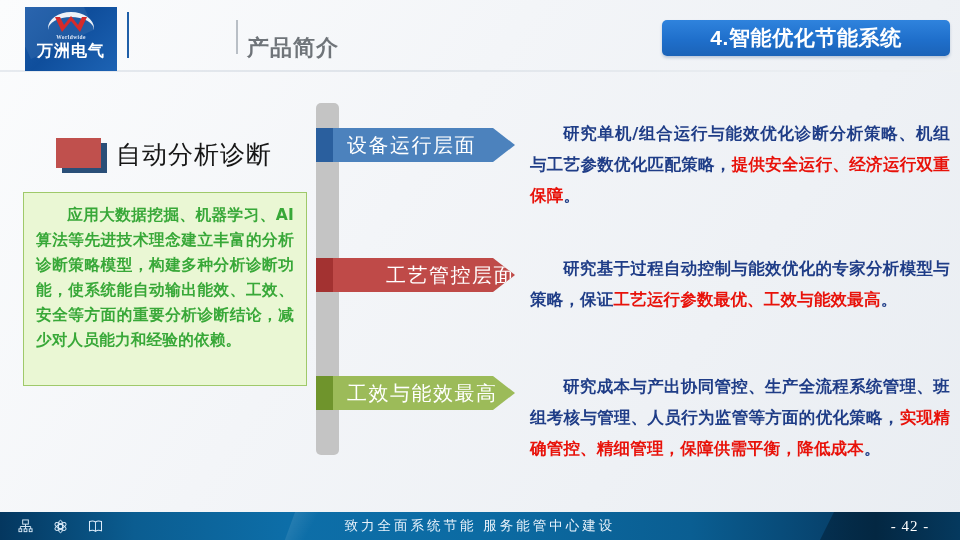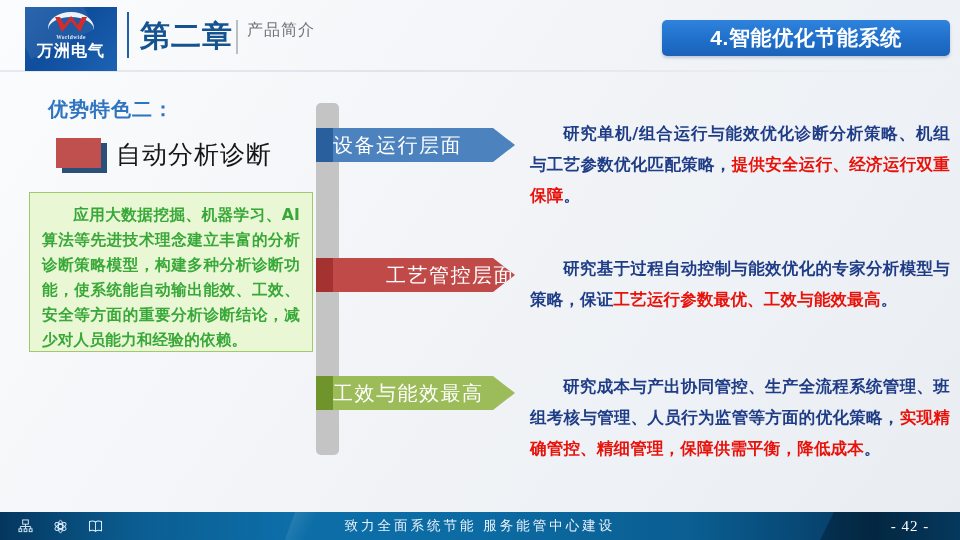--- a/index.html
+++ b/index.html
@@ -50,23 +50,24 @@
   .chapter{
     position:absolute;left:140px;top:16px;
     font-size:30px;font-weight:bold;color:#14538f;letter-spacing:1px;
     font-family:"DejaVu Sans",sans-serif;
   }
   .chapter-bar{
     position:absolute;left:236px;top:20px;width:1.5px;height:34px;
     background:#b9bfc6;
   }
   .chapter-sub{
-    position:absolute;left:247px;top:20px;
-    font-size:16px;color:#6f7479;letter-spacing:1px;
-    font-family:"DejaVu Sans",sans-serif;
+    position:absolute;left:247px;top:33px;
+    font-size:22px;color:#6f7479;letter-spacing:1px;
+    font-family:"DejaVu Sans",sans-serif;
+    font-weight:bold;
   }
   .banner{
     position:absolute;left:662px;top:20px;width:288px;height:36px;
     background:linear-gradient(180deg,#2f83dd 0%,#1f6fcb 55%,#1b63b8 100%);
     border-radius:5px;
     box-shadow:0 2px 3px rgba(30,70,130,.25);
   }
   .banner span{
     position:absolute;left:0;top:0;width:288px;height:36px;
     display:flex;align-items:center;justify-content:center;
@@ -85,21 +86,21 @@
   .bullet-sq{
     position:absolute;left:56px;top:138px;width:45px;height:30px;
     background:#c0504d;
   }
   .sub-title{
     position:absolute;left:116px;top:138px;
     font-size:25px;color:#161616;letter-spacing:1px;
     font-family:"DejaVu Sans",sans-serif;
   }
   .green-box{
-    position:absolute;left:29px;top:192px;width:284px;height:160px;
+    position:absolute;left:23px;top:192px;width:284px;height:194px;
     background:#eaf7d4;
     border:1px solid #9fc96a;
     box-sizing:border-box;
   }
   .green-box p{
     margin:0;padding:10px 12px 0 12px;
     color:#38a838;font-size:15.6px;font-weight:bold;line-height:25px;
     text-indent:2em;text-align:justify;letter-spacing:.2px;
     font-family:"DejaVu Sans",sans-serif;
   }
@@ -113,21 +114,21 @@
     position:absolute;left:316px;width:23px;height:34px;
   }
   .tl-node.n1{top:128px;background:#2a5f9e;}
   .tl-node.n2{top:258px;background:#a33231;}
   .tl-node.n3{top:376px;background:#6f942c;}
 
   
   .chev{
     position:absolute;height:34px;width:182px;
     display:flex;align-items:center;
-    box-sizing:border-box;
+    padding-left:14px;box-sizing:border-box;
     color:#ffffff;font-size:20px;letter-spacing:1.5px;
     font-family:"DejaVu Sans",sans-serif;
     clip-path:polygon(0 0, 160px 0, 182px 50%, 160px 100%, 0 100%);
   }
   .chev.c1{left:333px;top:128px;background:#4c82bd;}
   .chev.c2{left:333px;top:258px;background:#bf4a48;justify-content:flex-end;}
   .chev.c3{left:333px;top:376px;background:#9cbb59;}
 
   
   .rtext{
@@ -184,29 +185,27 @@
   <div class="logo-box">
     <svg class="logo-emblem" viewBox="0 0 52 22">
       <path d="M3 16 A23 16 0 0 1 49 16 L49 18 A23 13 0 0 0 3 18 Z" fill="#ffffff" opacity="0.92"></path>
       <path d="M10 5 L17 20 L26 9 L35 20 L42 5 L37 5 L33 13 L26 4 L19 13 L15 5 Z" fill="#d42b2b"></path>
     </svg>
     <div class="logo-sub">Worldwide</div>
     <div class="logo-cn">万洲电气</div>
   </div>
 
   <div class="hdr-divider"></div>
-  <div class="chapter">第二章</div>
   <div class="chapter-bar"></div>
   <div class="chapter-sub">产品简介</div>
 
   <div class="banner">
     <span>4.智能优化节能系统</span>
   </div>
 
-  <div class="adv-title">优势特色二：</div>
   <div class="bullet-shadow"></div>
   <div class="bullet-sq"></div>
   <div class="sub-title">自动分析诊断</div>
 
   <div class="green-box">
     <p>应用大数据挖掘、机器学习、AI算法等先进技术理念建立丰富的分析诊断策略模型，构建多种分析诊断功能，使系统能自动输出能效、工效、安全等方面的重要分析诊断结论，减少对人员能力和经验的依赖。</p>
   </div>
 
   <div class="tl-bar"></div>
   <div class="tl-node n1"></div>

